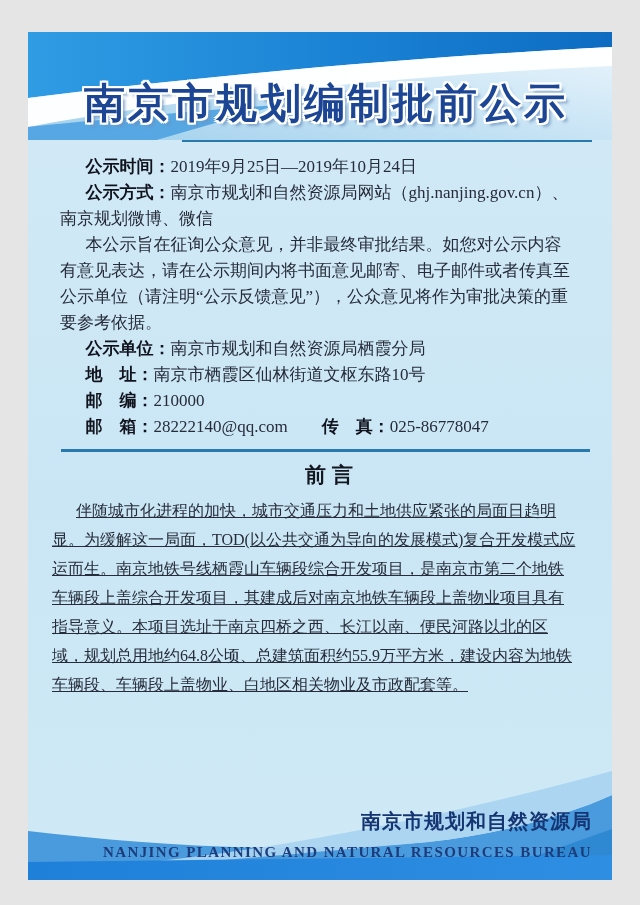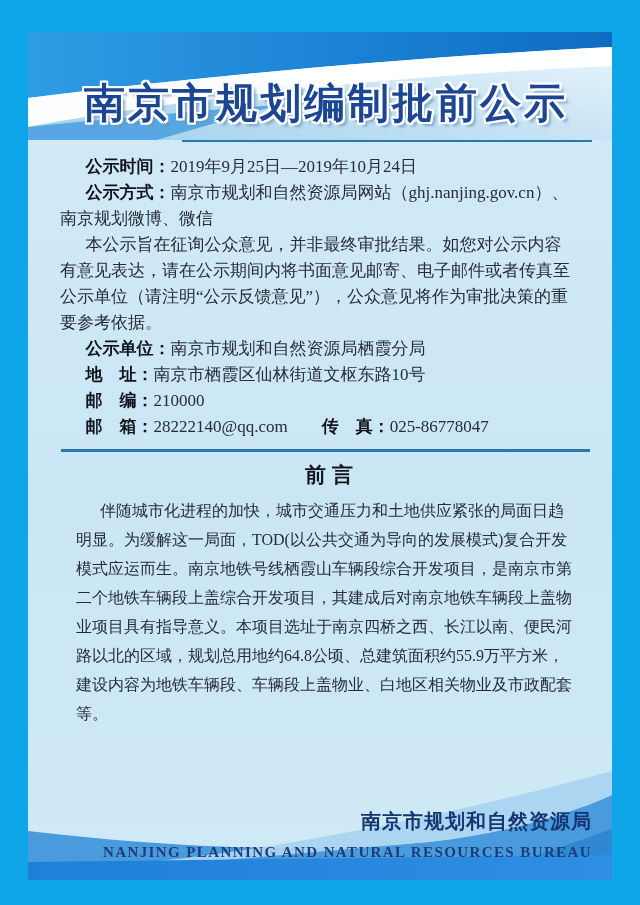--- a/index.html
+++ b/index.html
@@ -4,21 +4,21 @@
 <style>
   html,body { margin:0; padding:0; }
   body {
     width:640px; height:905px;
     background:#ffffff;
     font-family:"Liberation Sans", sans-serif;
     -webkit-font-smoothing:antialiased;
   }
   .page {
     position:relative; width:640px; height:905px;
-    background:#0ea5e9; overflow:hidden;
+    background:#e5e5e5; overflow:hidden;
   }
   
   .sheet {
     position:absolute; left:28px; top:32px; width:584px; height:848px;
     background:linear-gradient(180deg,#d3eaf7 0%,#cae6f4 55%,#cfe9f6 100%);
   }
   
   .banner { position:absolute; top:0; left:0; width:584px; height:108px; }
   .banner svg { display:block; }
   .main-title {
@@ -54,22 +54,22 @@
   .fax-group { margin-left:2em;margin-top:40px; }
   .rule2 { height:3px; background:#2a79ad; margin:9px 22px 0 33px; position:relative; z-index:2; }
   
   .fw-head {
     position:relative; z-index:2;
     text-align:center; margin:9px 0 7px;
     font-size:21px; font-weight:800; letter-spacing:6px; color:#12161f;padding-left:24px;
   }
   .foreword {
     position:relative; z-index:2;
-    margin:0 34px 0 48px;
-    font-family:"Liberation Serif", serif; color:#262c3a;
+    margin:0 34px 0 24px;
+    font-family:"Liberation Serif", serif; color:#262c3a;text-decoration:underline;
   }
   .foreword p { margin:0; font-size:16px; line-height:29px; text-indent:1.5em; }
   
   .footer-art { position:absolute; left:0; bottom:0; width:584px; height:135px; z-index:1; }
   .footer-art svg { display:block; }
   .bureau { position:absolute; right:20px; bottom:19px; text-align:right; z-index:3; }
   .bureau-cn {
     font-size:20px; font-weight:900; letter-spacing:1px;
     color:#153572; line-height:1.1; white-space:nowrap;
   }

